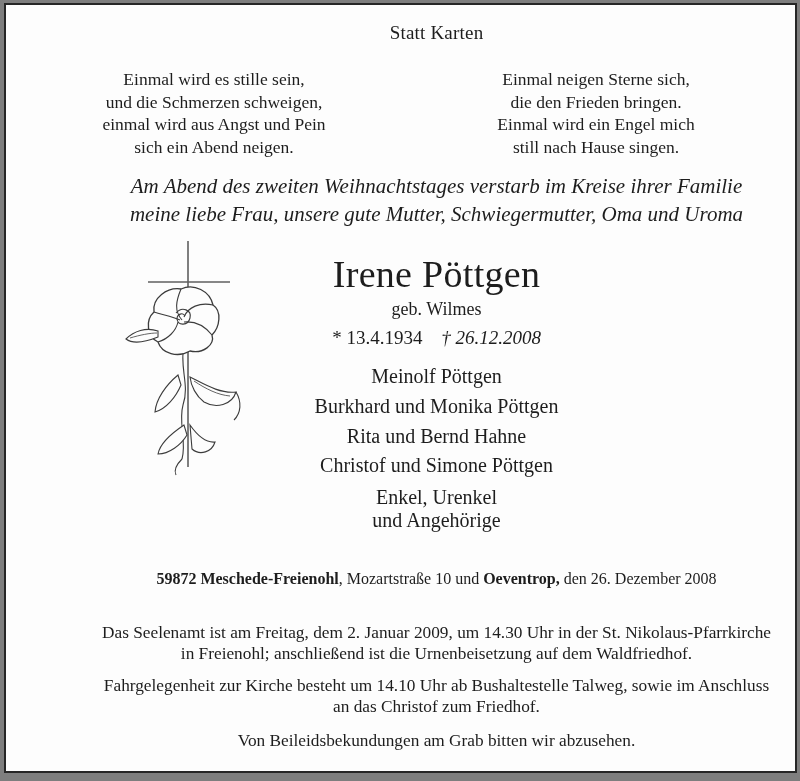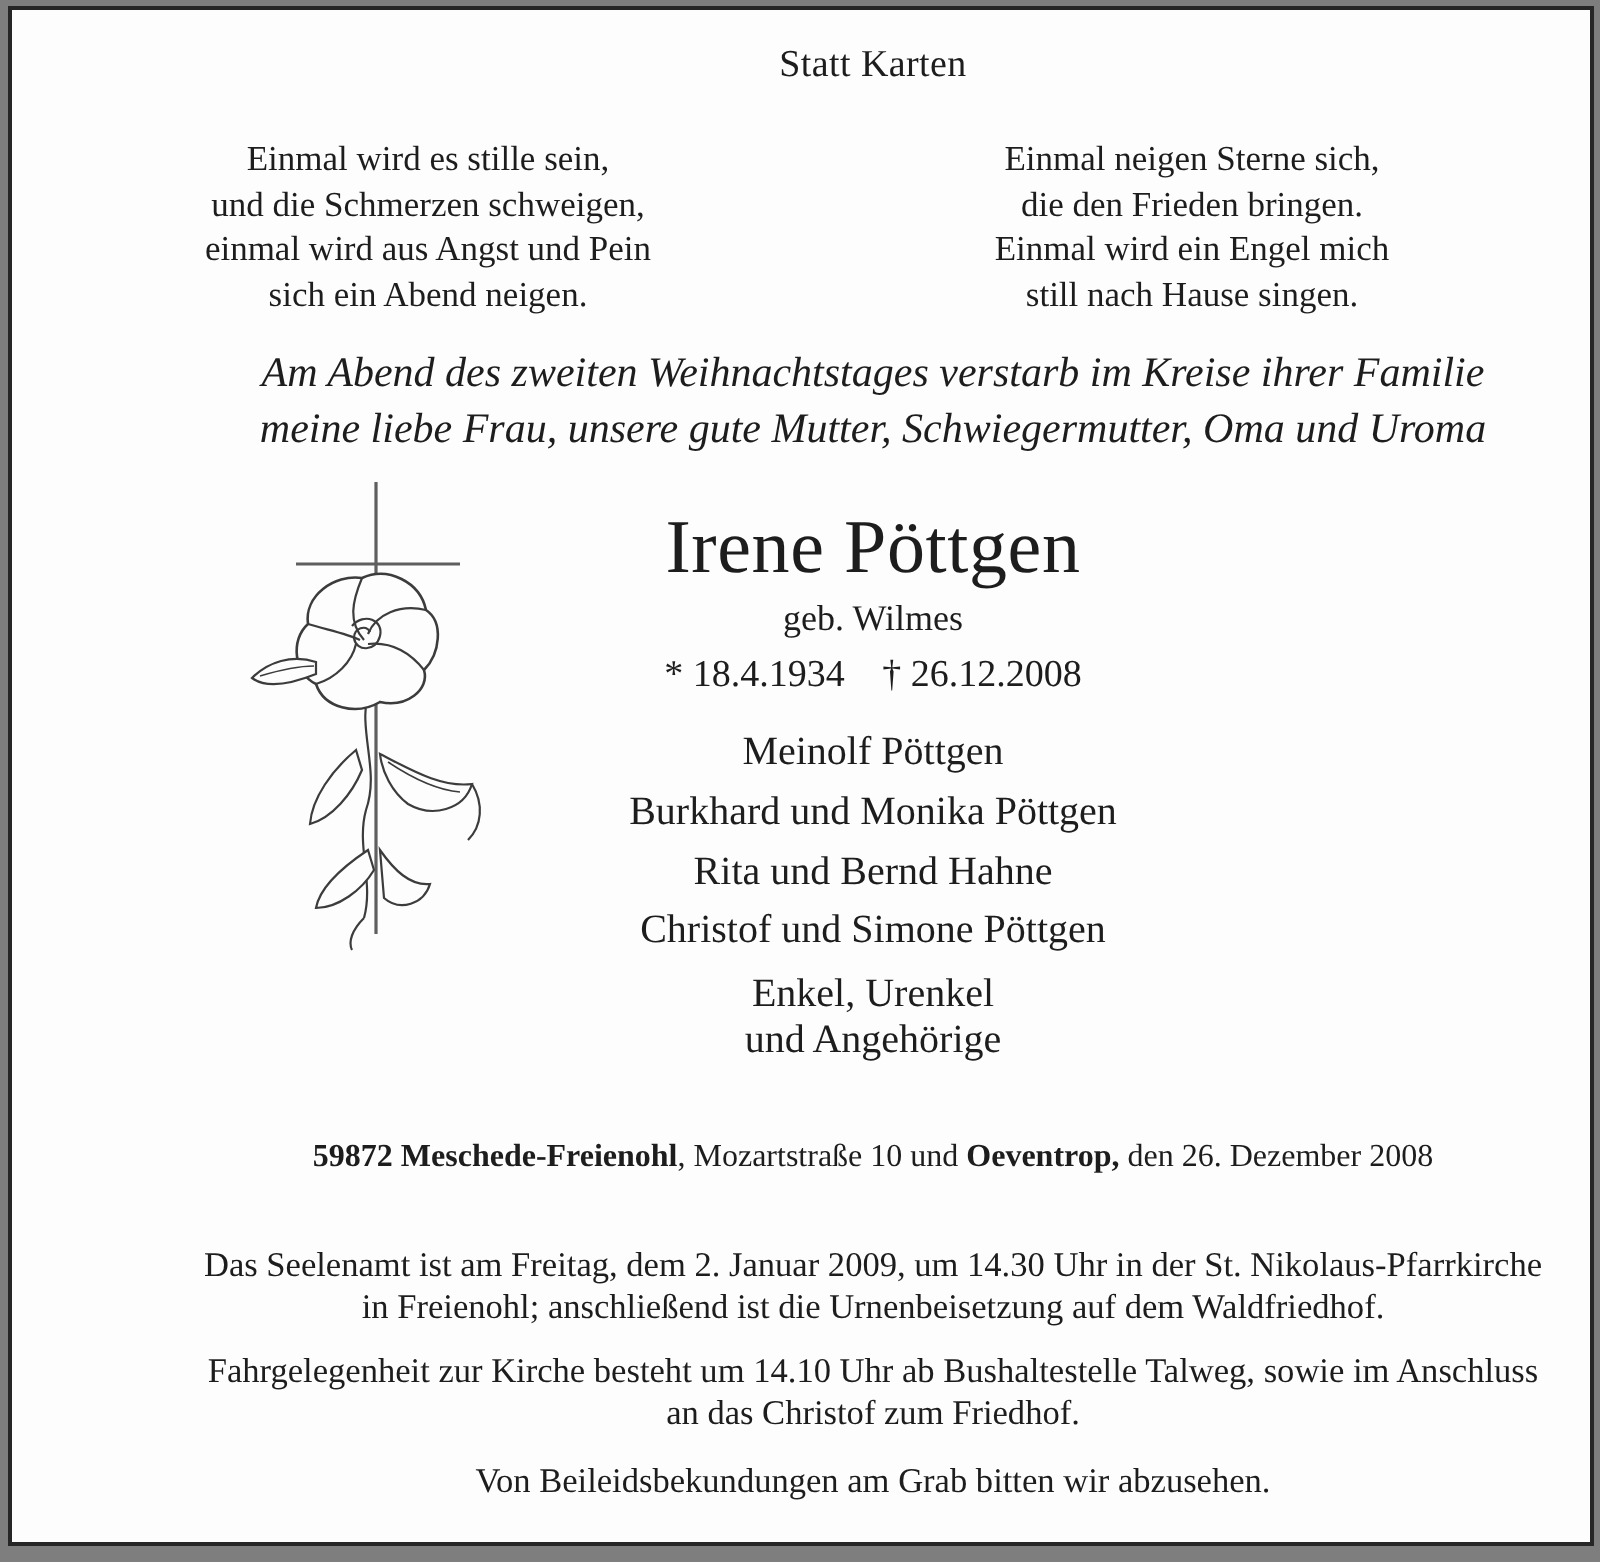--- a/index.html
+++ b/index.html
@@ -64,21 +64,21 @@
     letter-spacing: 0.3px;
   }
   .deceased .maiden {
     font-size: 18px;
     margin-top: 4px;
   }
   .deceased .dates {
     font-size: 19px;
     margin-top: 7px;
   }
-  .deceased .dates .death { margin-left: 14px; }
+  .deceased .dates .death { margin-left: 14px; font-style: italic; }
 
   .mourners {
     top: 357px;
     font-size: 20px;
     line-height: 29.8px;
   }
   .mourners-closing {
     top: 481px;
     font-size: 20px;
     line-height: 23.2px;
@@ -151,21 +151,21 @@
 
     <path d="M60,198 C48,206 36,216 34,227 C45,227 57,218 63,208 Z" fill="#fdfdfd" stroke="#3c3c3c" stroke-width="1.1"></path>
     <path d="M66,198 C73,208 81,216 91,215 C88,225 76,229 68,222 Z" fill="#fdfdfd" stroke="#3c3c3c" stroke-width="1.1"></path>
     <path d="M58,232 C52,238 50,244 52,248" fill="none" stroke="#3c3c3c" stroke-width="1.1"></path>
   </svg>
 
   <div class="abs full center deceased">
     <div class="name">Irene Pöttgen</div>
     <div class="maiden">geb. Wilmes</div>
     <div class="dates">
-      <span class="birth">* 18.4.1934</span>
+      <span class="birth">* 13.4.1934</span>
       <span class="death">† 26.12.2008</span>
     </div>
   </div>
 
   <div class="abs full center mourners">
     <div>Meinolf Pöttgen</div>
     <div>Burkhard und Monika Pöttgen</div>
     <div>Rita und Bernd Hahne</div>
     <div>Christof und Simone Pöttgen</div>
   </div>

